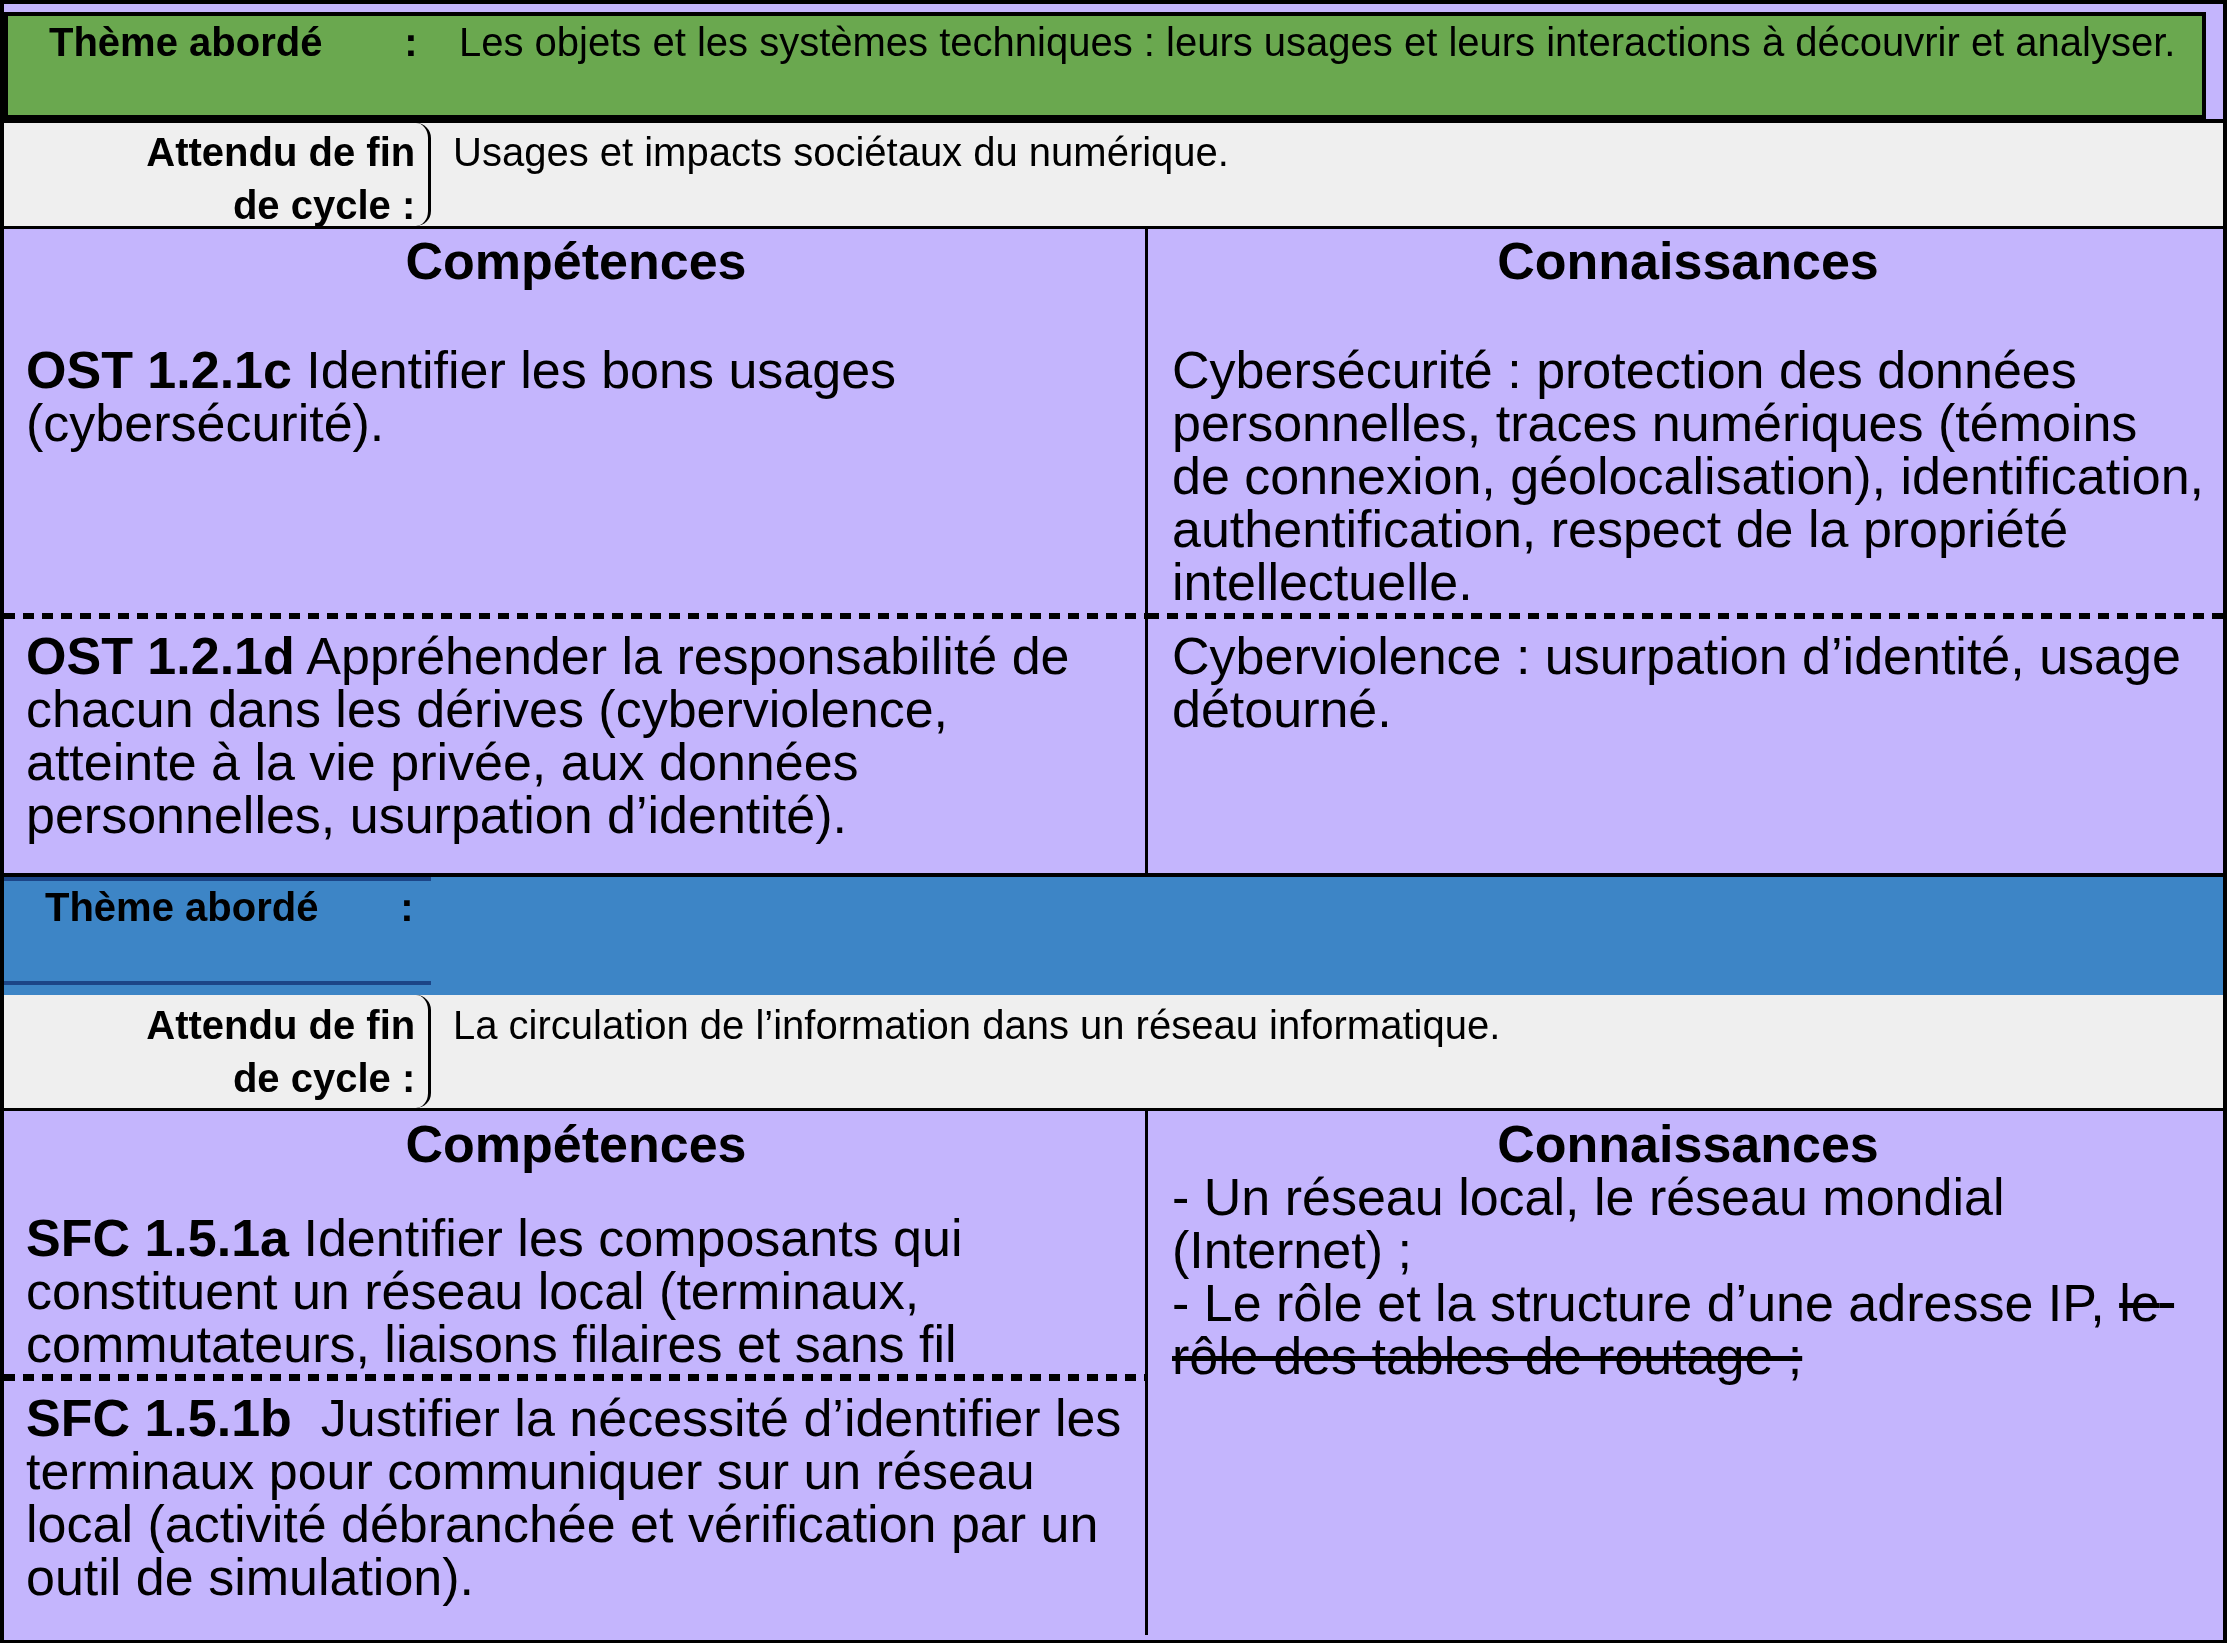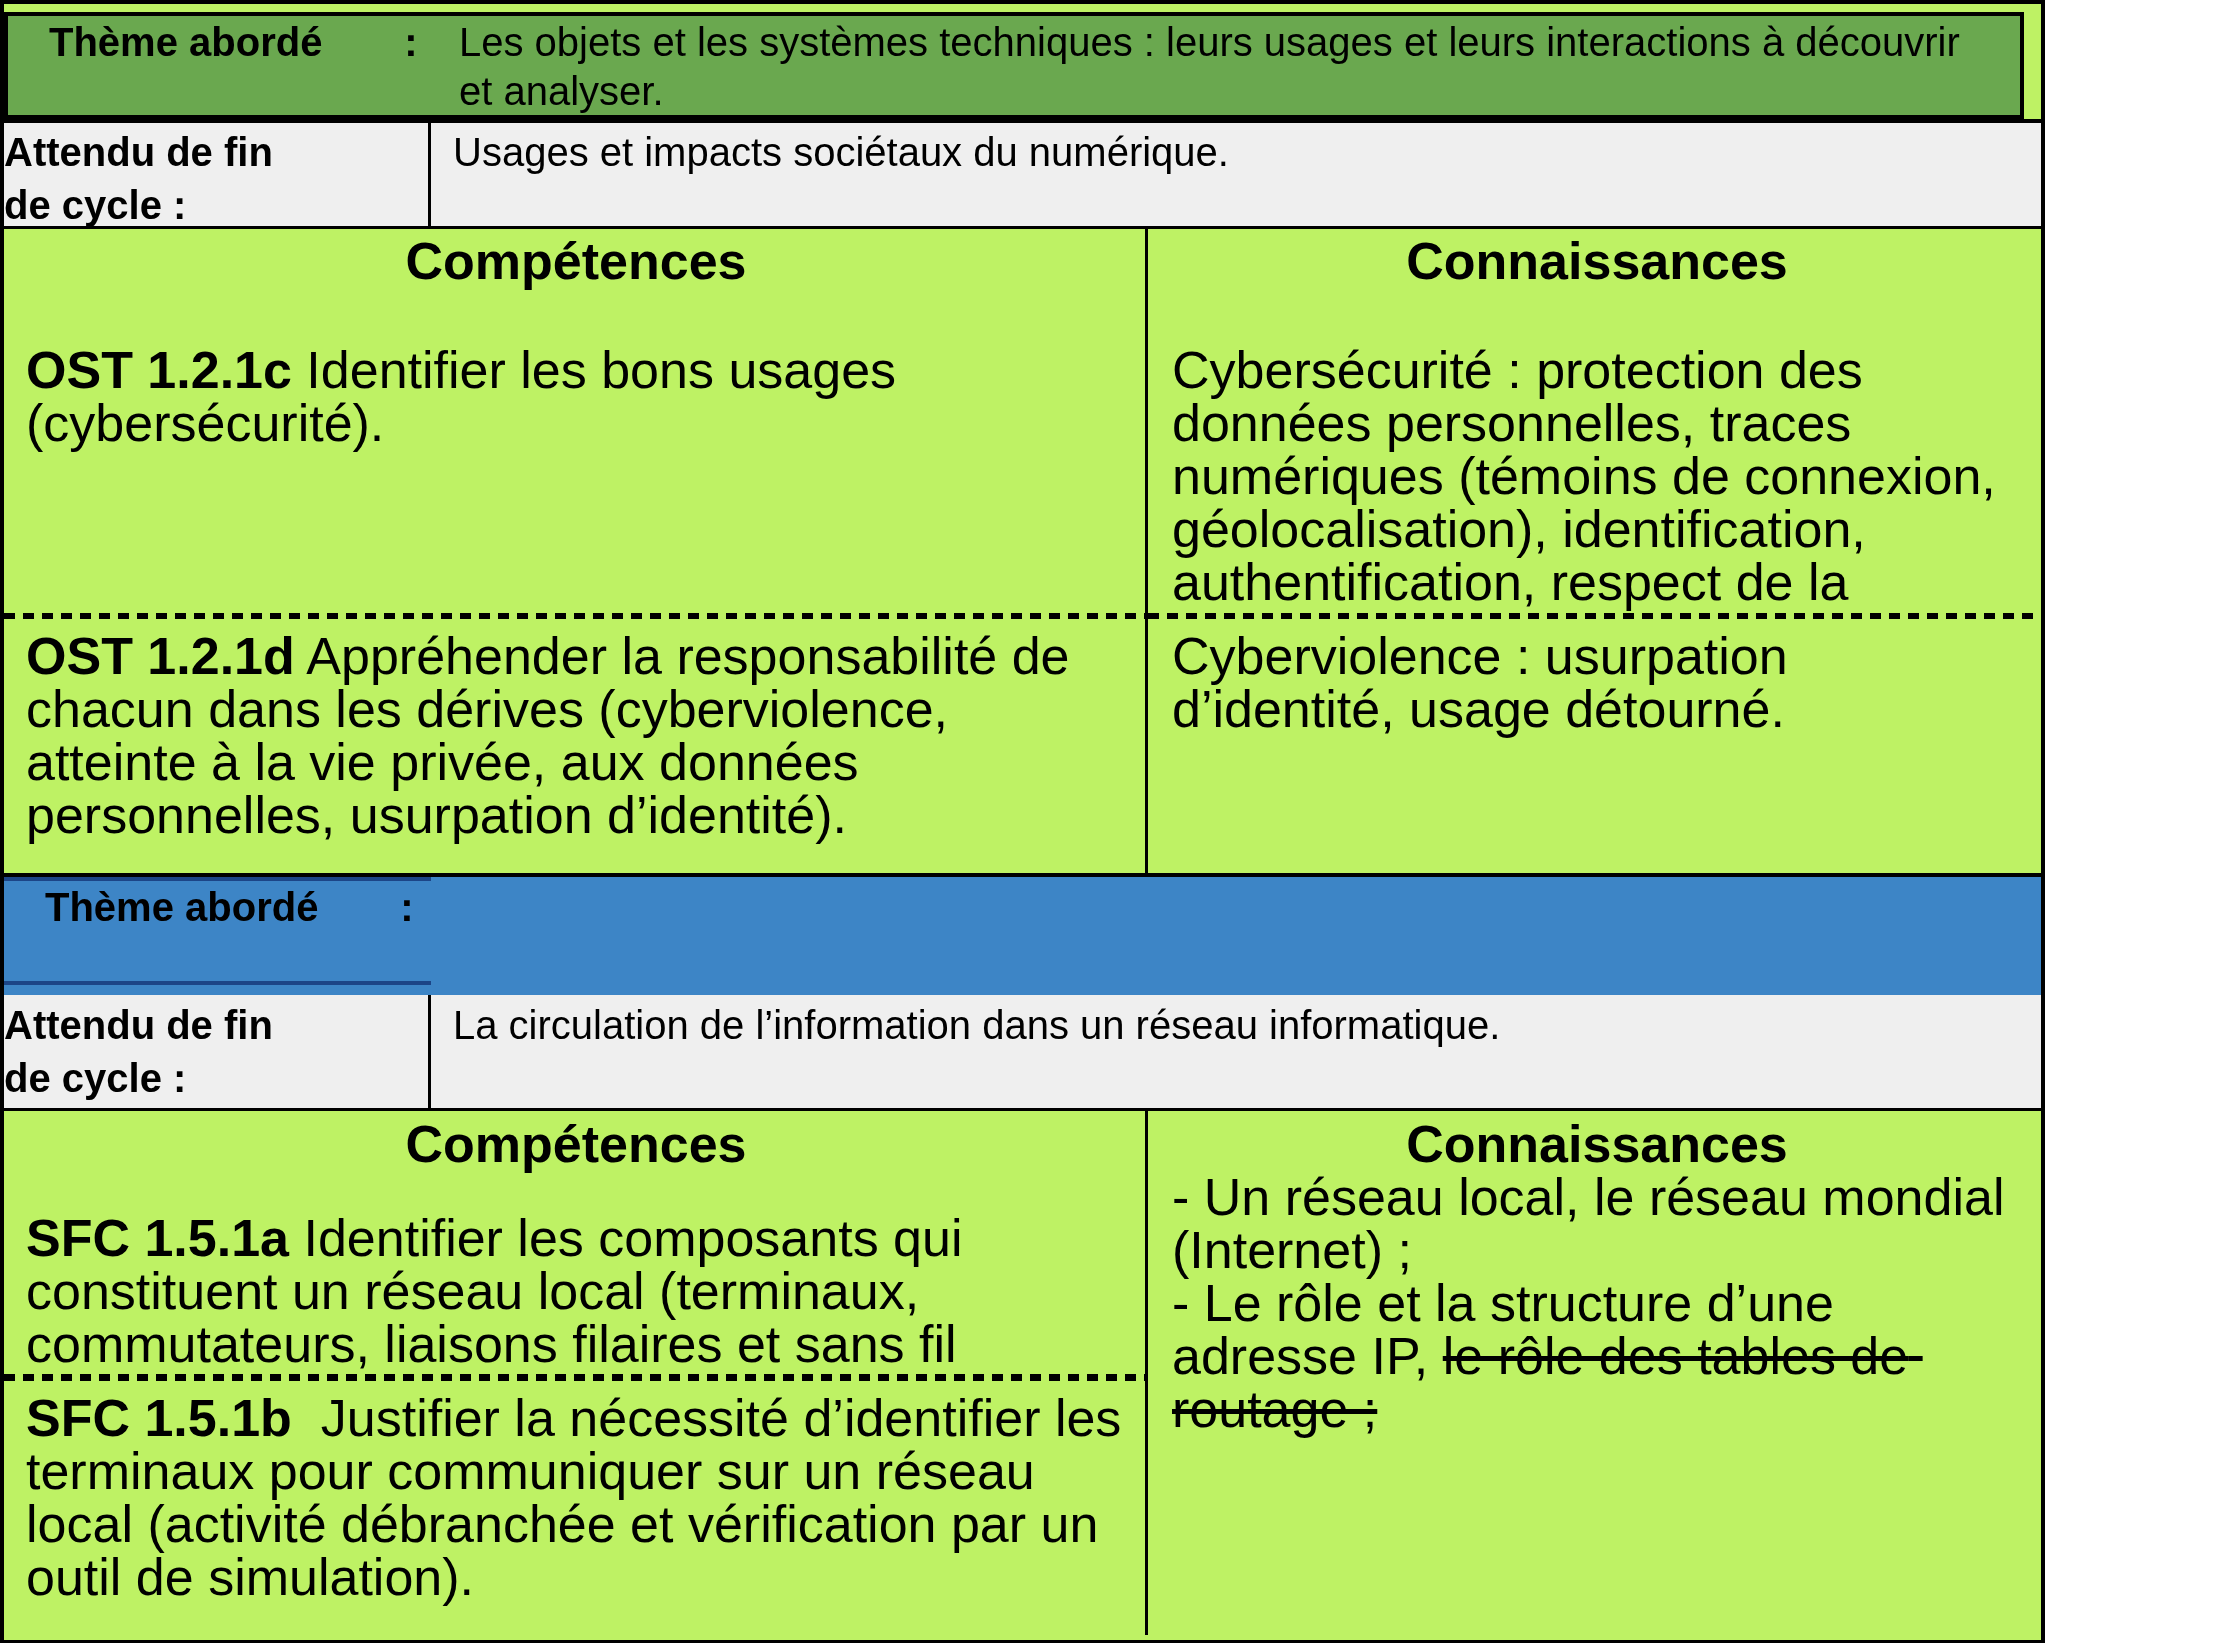--- a/index.html
+++ b/index.html
@@ -1,30 +1,30 @@
 <!DOCTYPE html>
 <html lang="fr" style="font-size:12.8px"><head>
 <meta charset="utf-8">
 <style>
   html,body{margin:0;padding:0;background:#fff;}
   body{width:2227px;font-family:"Liberation Sans","DejaVu Sans",sans-serif;color:#000;}
-  #page{box-sizing:border-box;width:2045px;height:1644px;border:4.8px solid #000;background:#bef264;padding-top:8px;}
+  #page{box-sizing:border-box;width:2227px;height:1644px;border:4.8px solid #000;background:#c4b5fd;padding-top:8px;}
   .row{display:flex;box-sizing:border-box;}
   
   .theme-row{height:107px;font-size:40px;line-height:49px;}
   .theme-green{margin-right:17.5px;border:4px solid #000;background:#6aa84f;}
   .theme-blue{height:118px;background:#3d85c6;padding-top:4.8px;}
   .theme-label-cell{box-sizing:border-box;width:427px;flex:0 0 427px;display:flex;justify-content:space-between;padding:1.6px 17.5px 0 41px;font-weight:bold;}
   .theme-blue .theme-label-cell{border-top:4.8px solid #1c4587;border-bottom:4.8px solid #1c4587;height:108px;margin-top:-4.8px;}
   .theme-text-cell{flex:1;padding:1.6px 16px 0 24px;}
   
   .gray-row{background:#efefef;font-size:40px;line-height:53px;}
   .gray-1{height:110px;border-top:4px solid #000;border-bottom:3.2px solid #000;}
   .gray-2{height:116px;border-bottom:3.2px solid #000;}
-  .gray-label-cell{box-sizing:border-box;width:427px;flex:0 0 427px;text-align:left;padding:3.2px 12.8px 0 0;font-weight:bold;border-right:3.2px solid #000;}
+  .gray-label-cell{box-sizing:border-box;width:427px;flex:0 0 427px;text-align:right;padding:3.2px 12.8px 0 0;font-weight:bold;border-right:3.2px solid #000;border-radius:15px;}
   .gray-text-cell{flex:1;padding:3.2px 16px 0 22px;}
   
   .section{display:flex;box-sizing:border-box;font-size:52px;line-height:53px;}
   .sec1{border-bottom:4px solid #000;}
   .col{box-sizing:border-box;}
   .col-left{width:1141px;flex:0 0 1141px;}
   .col-right{flex:1;border-left:3.2px solid #000;}
   .cell{box-sizing:border-box;padding:6.4px 19px 0 22px;overflow:hidden;}
   .col-right .cell{padding-left:24px;}
   .h482{height:384px;}

